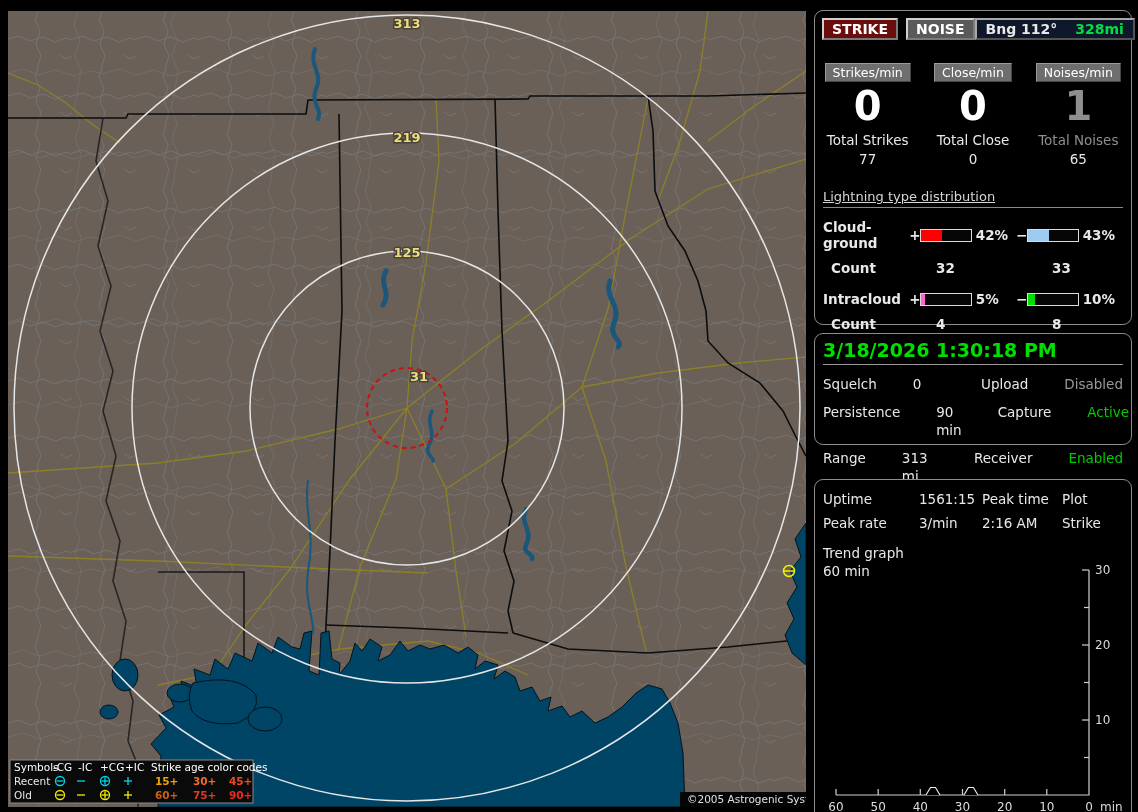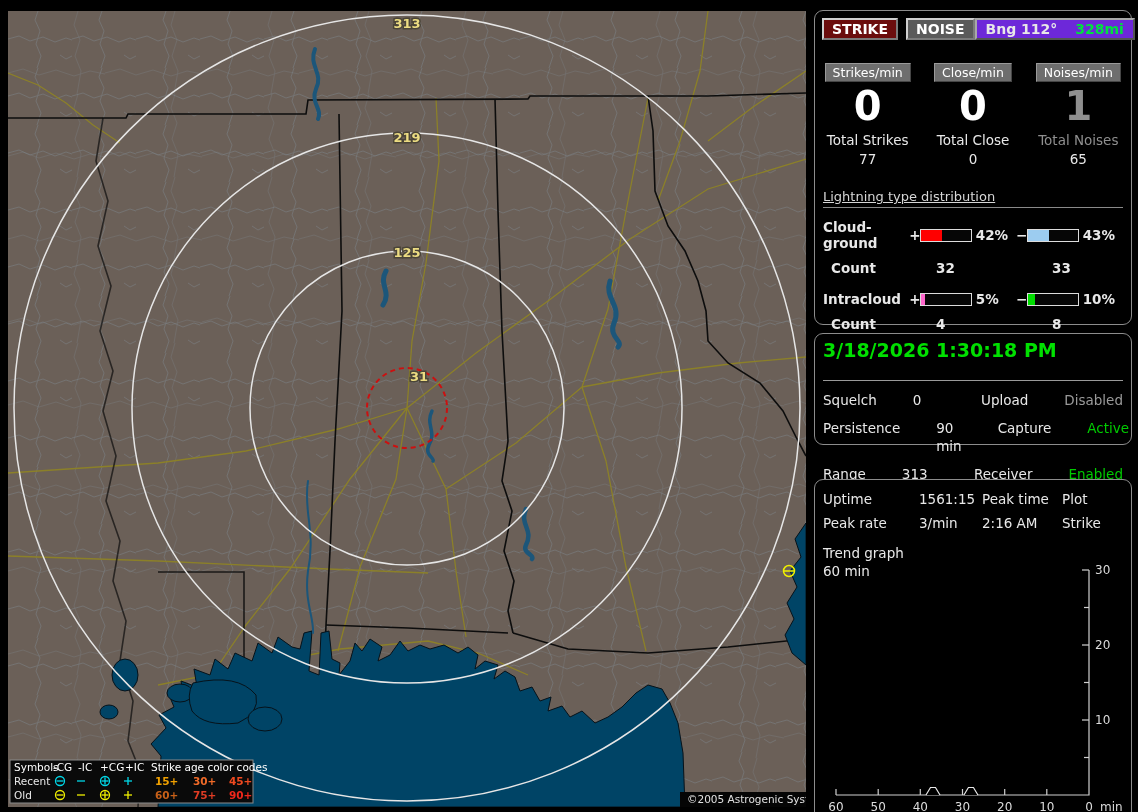--- a/index.html
+++ b/index.html
@@ -9,42 +9,42 @@
   #panel{position:absolute;left:806px;top:0;width:332px;height:812px;background:#000;}
   .pbox{position:absolute;left:8px;width:318px;border:1px solid #8c8c8c;border-radius:9px;background:#000;box-sizing:border-box;}
   #box1{top:10px;height:315px;}
   #box2{top:333px;height:112px;}
   #box3{top:479px;height:352px;}
   
   .r1{display:flex;align-items:center;margin:7px 7px 0 7px;}
   .btn{font-weight:bold;font-size:14px;padding:1px 8px;border:2px outset #cfcfcf;color:#fff;cursor:default;}
   .btn-strike{background:#6b0d0d;}
   .btn-noise{background:#5a5a5a;margin-left:8px;}
-  .bearing{margin-left:auto;background:#6d28d9;border:2px outset #a8a8a8;padding:1px 9px;font-weight:bold;font-size:14px;white-space:nowrap;}
+  .bearing{margin-left:auto;background:#0f172a;border:2px outset #a8a8a8;padding:1px 9px;font-weight:bold;font-size:14px;white-space:nowrap;}
   .rate-cols{display:flex;margin-top:22px;}
   .rcol{flex:1;text-align:center;}
   .chip{display:inline-block;background:#6e6e6e;border:1px outset #9a9a9a;color:#fff;font-size:12.5px;padding:1px 7px;}
   .bignum{font-size:40px;font-weight:bold;color:#fff;line-height:1.05;margin-top:3px;}
   .dim{color:#8f8f8f !important;}
   .tlabel{font-size:13.5px;margin-top:5px;}
   .tval{font-size:13.5px;margin-top:3px;}
   .dist{margin:22px 8px 0 8px;}
   .dist-title{font-size:13px;color:#d6d6d6;border-bottom:1px solid #8a8a8a;padding-bottom:3px;text-decoration:underline;}
   .drow{display:flex;align-items:center;margin-top:11px;font-size:13.5px;font-weight:bold;}
   .dlabel{width:94px;}
   .sign{width:11px;text-align:center;}
   .bar{width:54px;height:11px;border:1px solid #dcdcdc;background:#060606;margin-right:2px;}
   .bar-fill{height:100%;}
   .pct{width:46px;padding-left:2px;box-sizing:border-box;}
   .crow{display:flex;margin-top:9px;font-size:13.5px;font-weight:bold;}
   .c1{width:105px;margin-left:0;}
   .c2{width:116px;}
   .crow{margin-left:8px;}
   
-  .dt{color:#00e000;font-size:19px;font-weight:bold;margin:5px 8px 0 8px;padding-bottom:19px;border-bottom:1px solid #9a9a9a;white-space:nowrap;}
+  .dt{color:#00e000;font-size:19px;font-weight:bold;margin:5px 8px 0 8px;padding-bottom:3px;border-bottom:1px solid #9a9a9a;white-space:nowrap;}
   .srow{display:flex;font-size:13.5px;margin-top:10px;padding:0 8px;line-height:18px;gap:36px;}
   .ca{width:85px;}.cb{width:78px;}.cc{width:77px;}
   
   .urow{display:flex;font-size:13.5px;padding:0 8px;line-height:18px;}
   .u1{margin-top:10px;}.u2{margin-top:6px;}.u3{margin-top:12px;flex-direction:column;}
   .ua{width:96px;}.ub{width:63px;}.uc{width:80px;}
   #trend-svg{position:absolute;left:4px;top:78px;}
   .axis{stroke:#d0d0d0;stroke-width:1.2;fill:none;}
   .gtick{font-size:12px;fill:#dcdcdc;}
   .pulse{stroke:#e8e8e8;stroke-width:1.2;fill:#000;}

